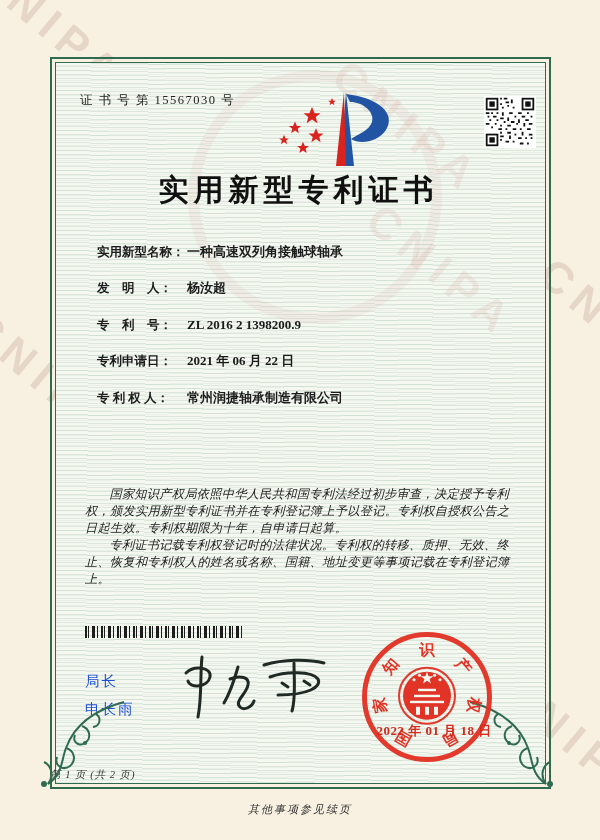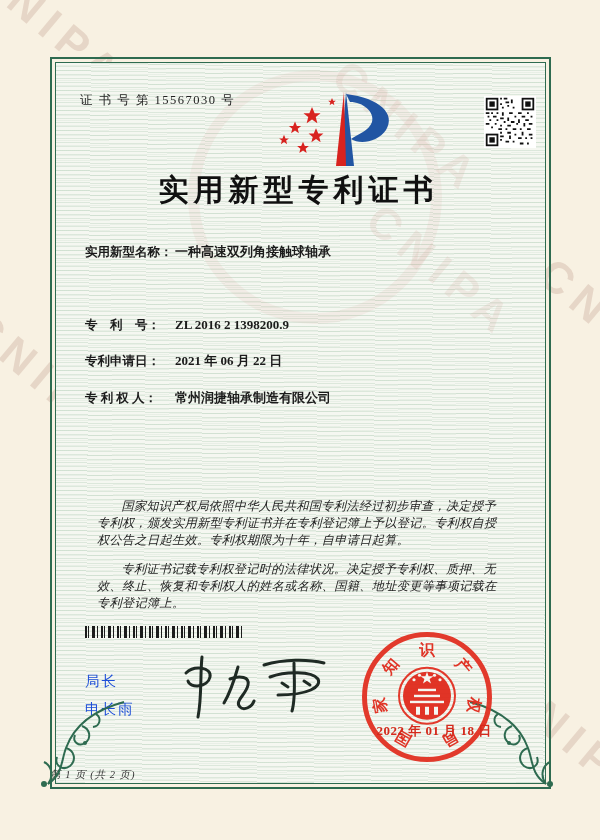--- a/index.html
+++ b/index.html
@@ -26,27 +26,27 @@
 
   
   .certno{left:80px;top:92px;font-size:12.5px;letter-spacing:1.5px;color:#222;z-index:3;text-align:center;}
   .logo{left:248px;top:90px;z-index:3;}
   .qr{left:484px;top:96px;z-index:3;}
   .title{left:50px;top:170px;width:497px;text-align:center;font-size:30px;font-weight:bold;
       letter-spacing:5px;color:#101010;z-index:3;}
 
   
   .row{position:absolute;left:85px;width:445px;white-space:nowrap;z-index:3;color:#1b1b1b;}
-  .flabel{display:inline-block;width:90px;font-size:12.5px;font-weight:bold;}
+  .flabel{display:inline-block;width:90px;font-size:12.5px;font-weight:bold;margin-left:12px;}
   .fvalue{font-size:13px;font-weight:bold;}
   .grant-g1{display:inline-block;width:230px;}
 
   
   .paras{left:85px;top:486px;width:433px;z-index:3;}
-  .paras p{margin:12px;text-indent:2em;font-size:12.2px;line-height:17px;font-style:italic;
+  .paras p{margin:0;text-indent:2em;font-size:12.2px;line-height:17px;font-style:italic;
       font-weight:500;letter-spacing:.3px;color:#222;}
 
   
   .barcode{left:85px;top:626px;width:157px;height:12px;z-index:3;
       background:repeating-linear-gradient(90deg,
         #1c1c1c 0 2px, transparent 2px 3px,
         #1c1c1c 3px 4px, transparent 4px 7px,
         #1c1c1c 7px 10px, transparent 10px 12px,
         #1c1c1c 12px 13px, transparent 13px 16px);}
 
@@ -121,33 +121,36 @@
         <rect x="3" y="23" width="3" height="3" fill="#111"></rect>
     </g>
     <path fill="#111" d="M9 1h1v1H9zM11 1h2v1h-2zM15 2h1v2h-1zM12 3h2v1h-2zM9 4h1v1H9zM13 5h1v1h-1zM10 6h1v1h-1zM16 6h1v1h-1zM1 9h2v1H1zM4 9h1v1H4zM7 9h1v1H7zM10 9h1v2h-1zM14 9h2v1h-2zM19 9h2v1h-2zM24 9h1v1h-1zM2 11h1v1H2zM5 11h2v1H5zM9 12h2v1H9zM13 12h1v2h-1zM17 11h1v1h-1zM21 11h2v1h-2zM26 11h1v1h-1zM3 13h1v1H3zM7 13h1v1H7zM11 14h1v1h-1zM15 14h2v1h-2zM19 13h1v2h-1zM23 13h2v1h-2zM1 15h2v1H1zM6 15h1v1H6zM9 16h1v1H9zM13 16h2v1h-2zM18 15h1v1h-1zM22 15h1v2h-1zM25 15h2v1h-2zM4 17h1v1H4zM8 18h2v1H8zM12 18h1v1h-1zM16 18h2v1h-2zM20 18h1v1h-1zM24 18h2v1h-2zM9 20h1v1H9zM13 20h2v1h-2zM17 21h1v1h-1zM21 20h1v2h-1zM25 21h2v1h-2zM9 22h2v1H9zM14 22h1v2h-1zM19 23h2v1h-2zM23 23h1v1h-1zM26 23h1v1h-1zM9 24h1v1H9zM12 25h2v1h-2zM16 25h1v1h-1zM20 26h2v1h-2zM24 26h1v1h-1z"></path>
   </svg>
 
   <div class="abs title">实用新型专利证书</div>
 
   <div class="row" style="top:242px">
     <span class="flabel">实用新型名称：</span><span class="fvalue">一种高速双列角接触球轴承</span>
   </div>
+  <div class="row" style="top:278px">
+    <span class="flabel">发　明　人：</span><span class="fvalue">杨汝超</span>
+  </div>
   <div class="row" style="top:315px">
     <span class="flabel">专　利　号：</span><span class="fvalue">ZL 2016 2 1398200.9</span>
   </div>
   <div class="row" style="top:351px">
     <span class="flabel">专利申请日：</span><span class="fvalue">2021 年 06 月 22 日</span>
   </div>
   <div class="row" style="top:388px">
     <span class="flabel">专 利 权 人：</span><span class="fvalue">常州润捷轴承制造有限公司</span>
   </div>
 
   <div class="abs paras">
     <p>国家知识产权局依照中华人民共和国专利法经过初步审查，决定授予专利权，颁发实用新型专利证书并在专利登记簿上予以登记。专利权自授权公告之日起生效。专利权期限为十年，自申请日起算。</p>
-    <p>专利证书记载专利权登记时的法律状况。决定授予专利权、质押、无效、终止、恢复和专利权人的姓名或名称、国籍、地址变更等事项记载在专利登记簿上。</p>
+    <p>专利证书记载专利权登记时的法律状况。专利权的转移、质押、无效、终止、恢复和专利权人的姓名或名称、国籍、地址变更等事项记载在专利登记簿上。</p>
   </div>
 
   <div class="abs barcode"></div>
 
   <div class="official" style="top:672px">局长</div>
   <div class="official" style="top:700px">申长雨</div>
 
   <svg class="abs sig" width="175" height="70" viewBox="0 0 175 70">
     <g fill="none" stroke="#1f2a24" stroke-width="3" stroke-linecap="round">
       <path d="M42,4 C40,22 42,44 38,64"></path>
@@ -208,14 +211,15 @@
         <rect x="13" y="36" width="34" height="2.4"></rect>
         <rect x="19" y="42" width="4" height="8"></rect>
         <rect x="28" y="42" width="4" height="8"></rect>
         <rect x="37" y="42" width="4" height="8"></rect>
       </g>
     </svg>
   </div>
   <div class="abs seal-date">2022 年 01 月 18 日</div>
 
   <div class="abs pageno">第 1 页 (共 2 页)</div>
+  <div class="abs footnote">其他事项参见续页</div>
 
 </div>
 
 </body></html>

